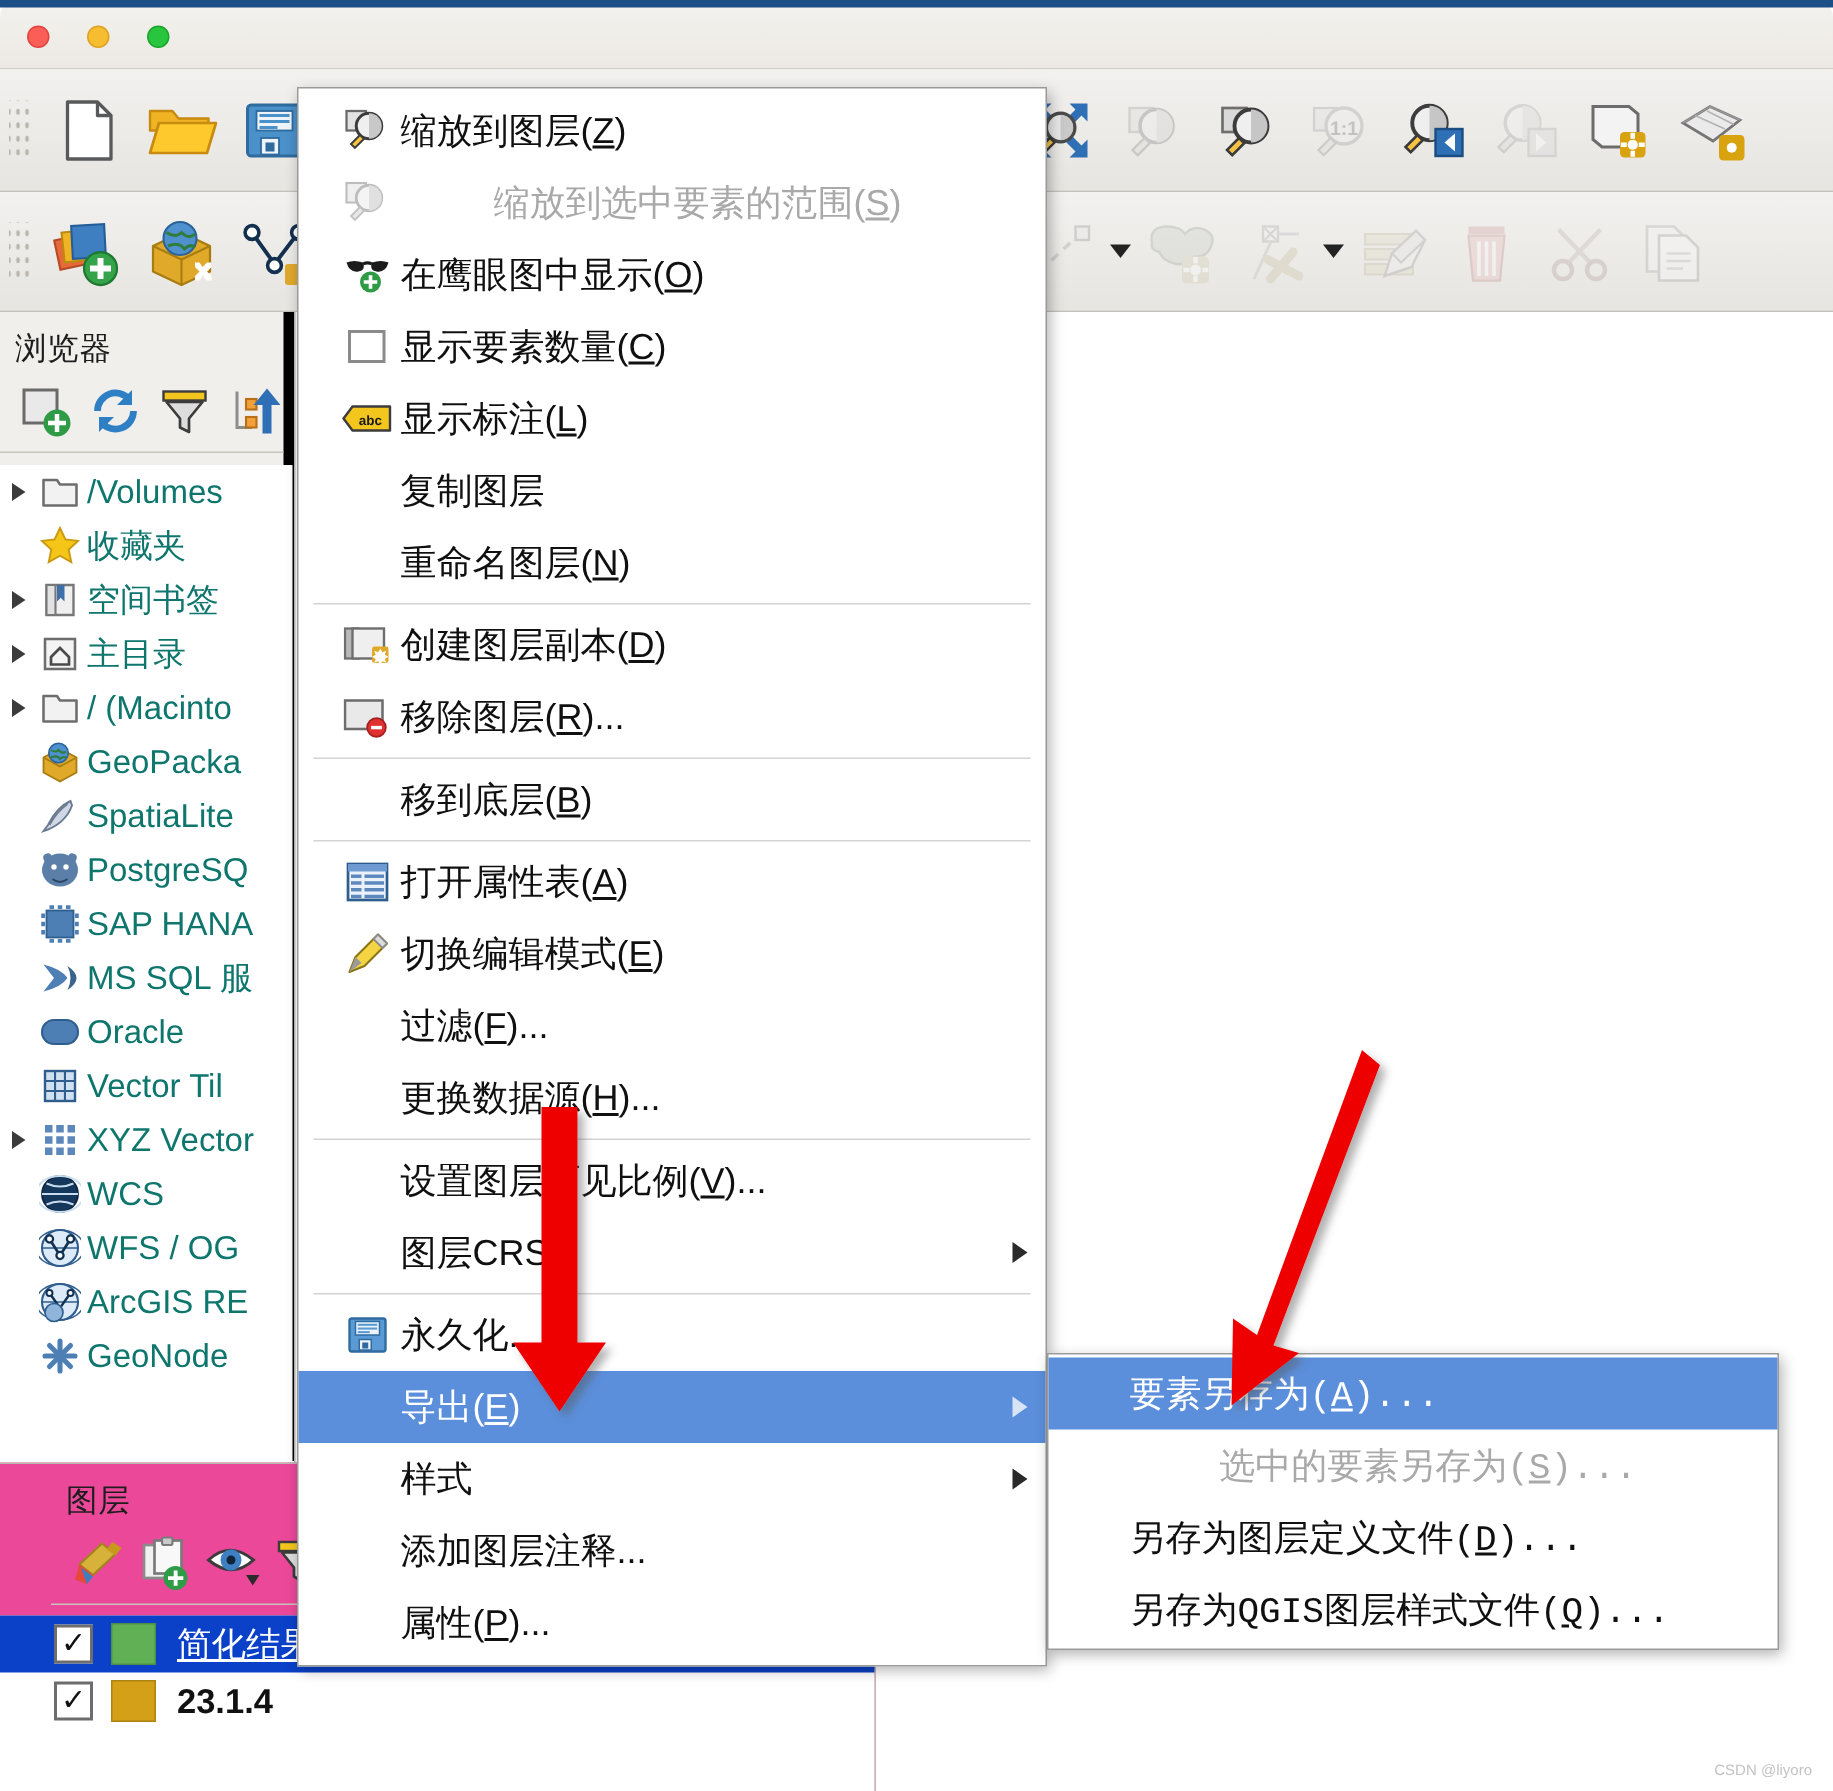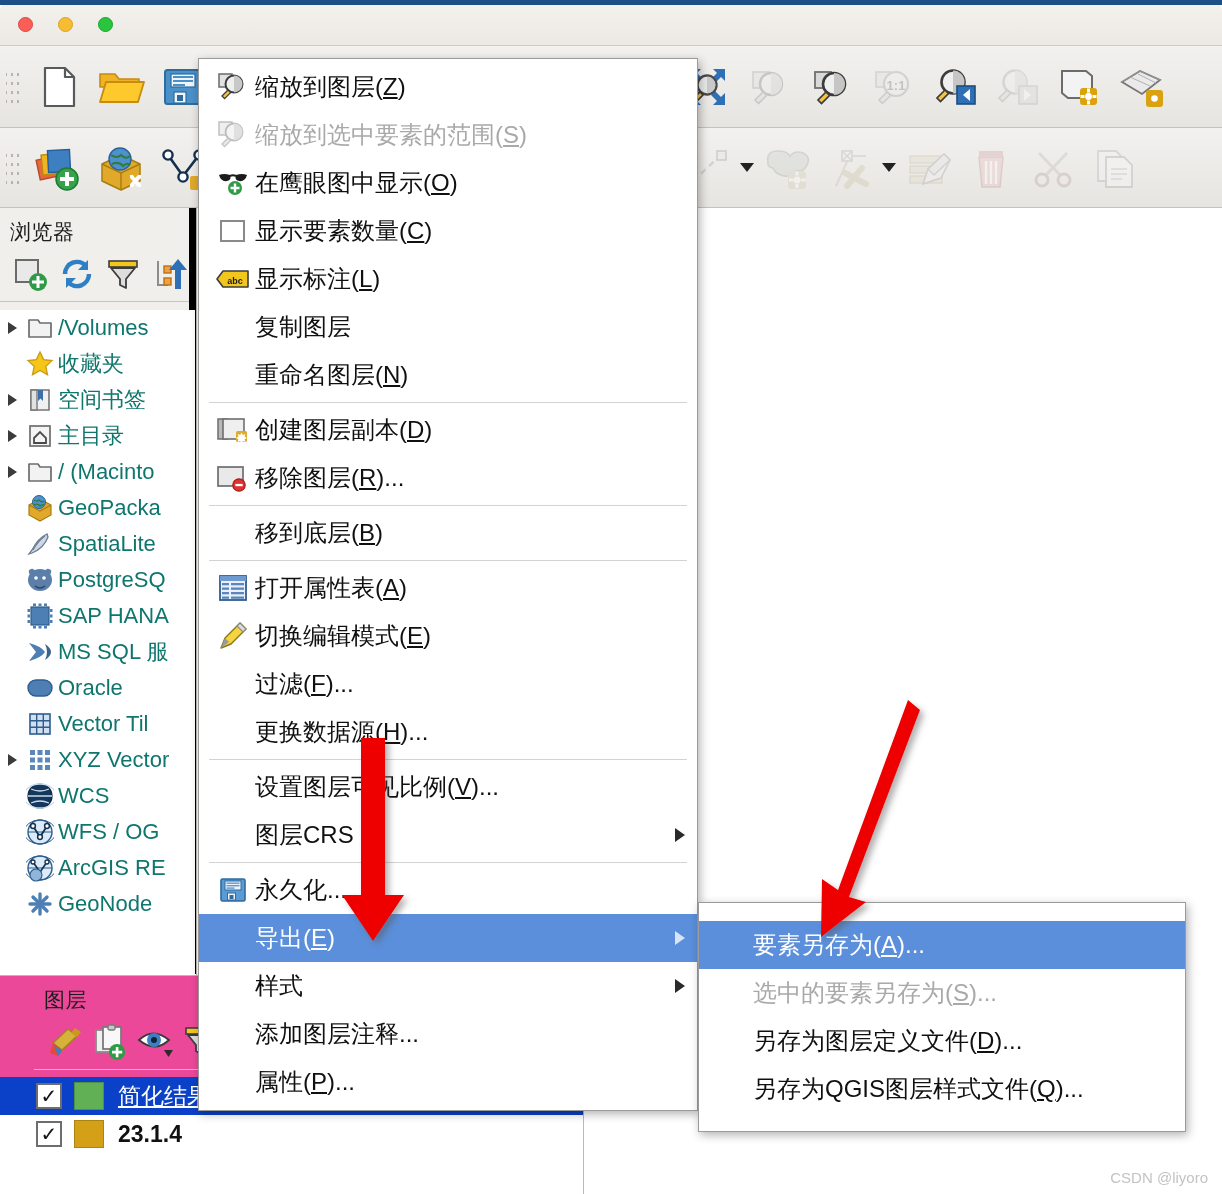--- a/index.html
+++ b/index.html
@@ -116,49 +116,50 @@
 
   
   #ctx-menu {
     position: absolute; left: 198px; top: 58px; width: 500px;
     background: #ffffff; border: 1px solid #9a9a9a;
     box-shadow: 2px 3px 9px rgba(0,0,0,.30);
     padding: 4px 0 4px 0;
   }
   .mi {
     position: relative; height: 48px; display: flex; align-items: center;
-    font-size: 24px; color: #101010; padding-left: 12px; white-space: nowrap;
-  }
-  .mi.disabled { color: #a9a9a9; }
+    font-size: 24px; color: #101010; padding-left: 24px; white-space: nowrap;
+  }
+  .mi.disabled { color: #a9a9a9; text-align: center; }
   .mi.highlight { background: #5b8fdb; color: #ffffff; }
   .mi-icon { width: 44px; flex: 0 0 auto; display: flex; align-items: center; justify-content: center; }
   .mi-label { flex: 1 1 auto; }
   .mi-arrow { width: 34px; flex: 0 0 auto; display: flex; align-items: center; justify-content: center; }
   .mi-arrow.on:after {
     content: ""; border-top: 7px solid transparent; border-bottom: 7px solid transparent;
     border-left: 10px solid #2a2a2a;
   }
   .mi.highlight .mi-arrow.on:after { border-left-color: #d8e4f6; }
   .msep { height: 1px; background: #d3d3d3; margin: 3px 10px; }
   .und { text-decoration: underline; }
 
   #sub-menu {
     position: absolute; left: 698px; top: 902px; width: 488px;
     background: #ffffff; border: 1px solid #9a9a9a;
     box-shadow: 2px 3px 9px rgba(0,0,0,.30);
-    padding: 18px 0;
+    padding: 2px 0;
+    font-family: Liberation Mono, monospace;
   }
   #sub-menu .mi { padding-left: 54px; }
 
   
   #ann { position: absolute; left: 0; top: 0; width: 1222px; height: 1194px; pointer-events: none; }
 
   
   #watermark {
-    position: absolute; right: 14px; bottom: 8px; font-size: 15px; color: #c3c3c3;
+    position: absolute; right: 14px; bottom: 8px; font-size: 10px; color: #c3c3c3;
     font-family: "Liberation Sans", sans-serif;
   }
 </style>
 </head>
 <body>
 
 <div id="app">
 
   <div id="titlebar">
     <div class="traffic tl-close"></div>

